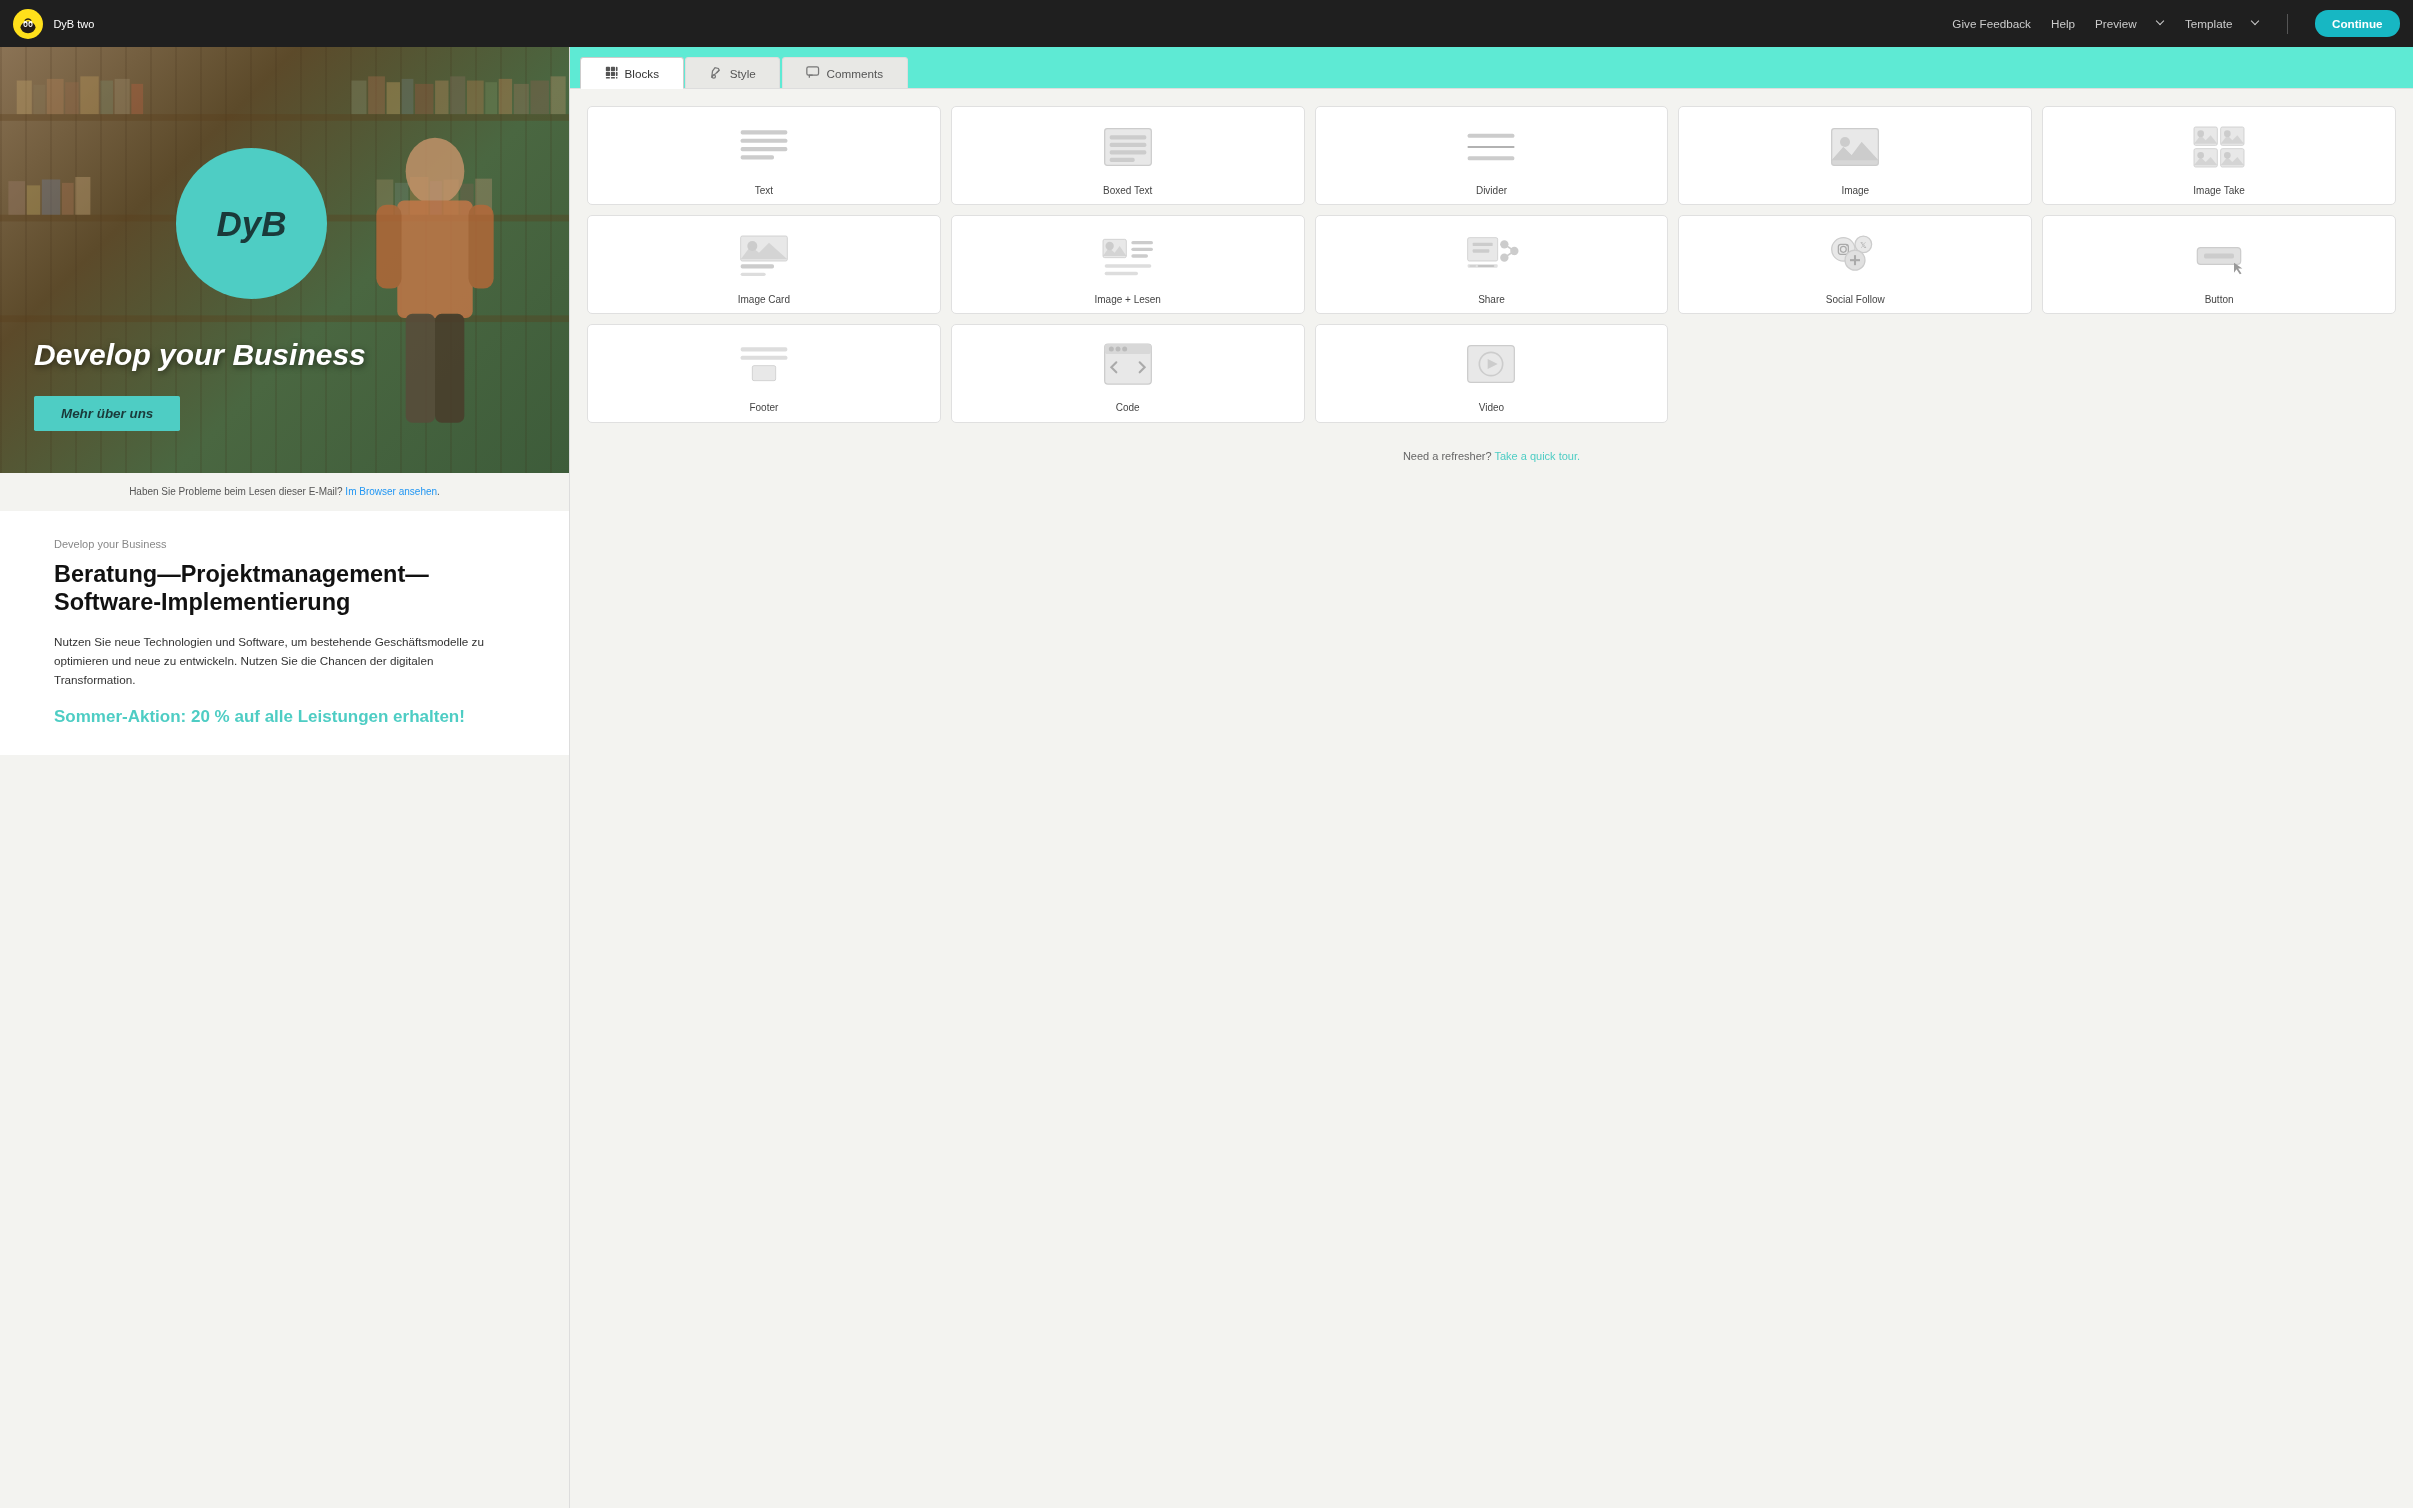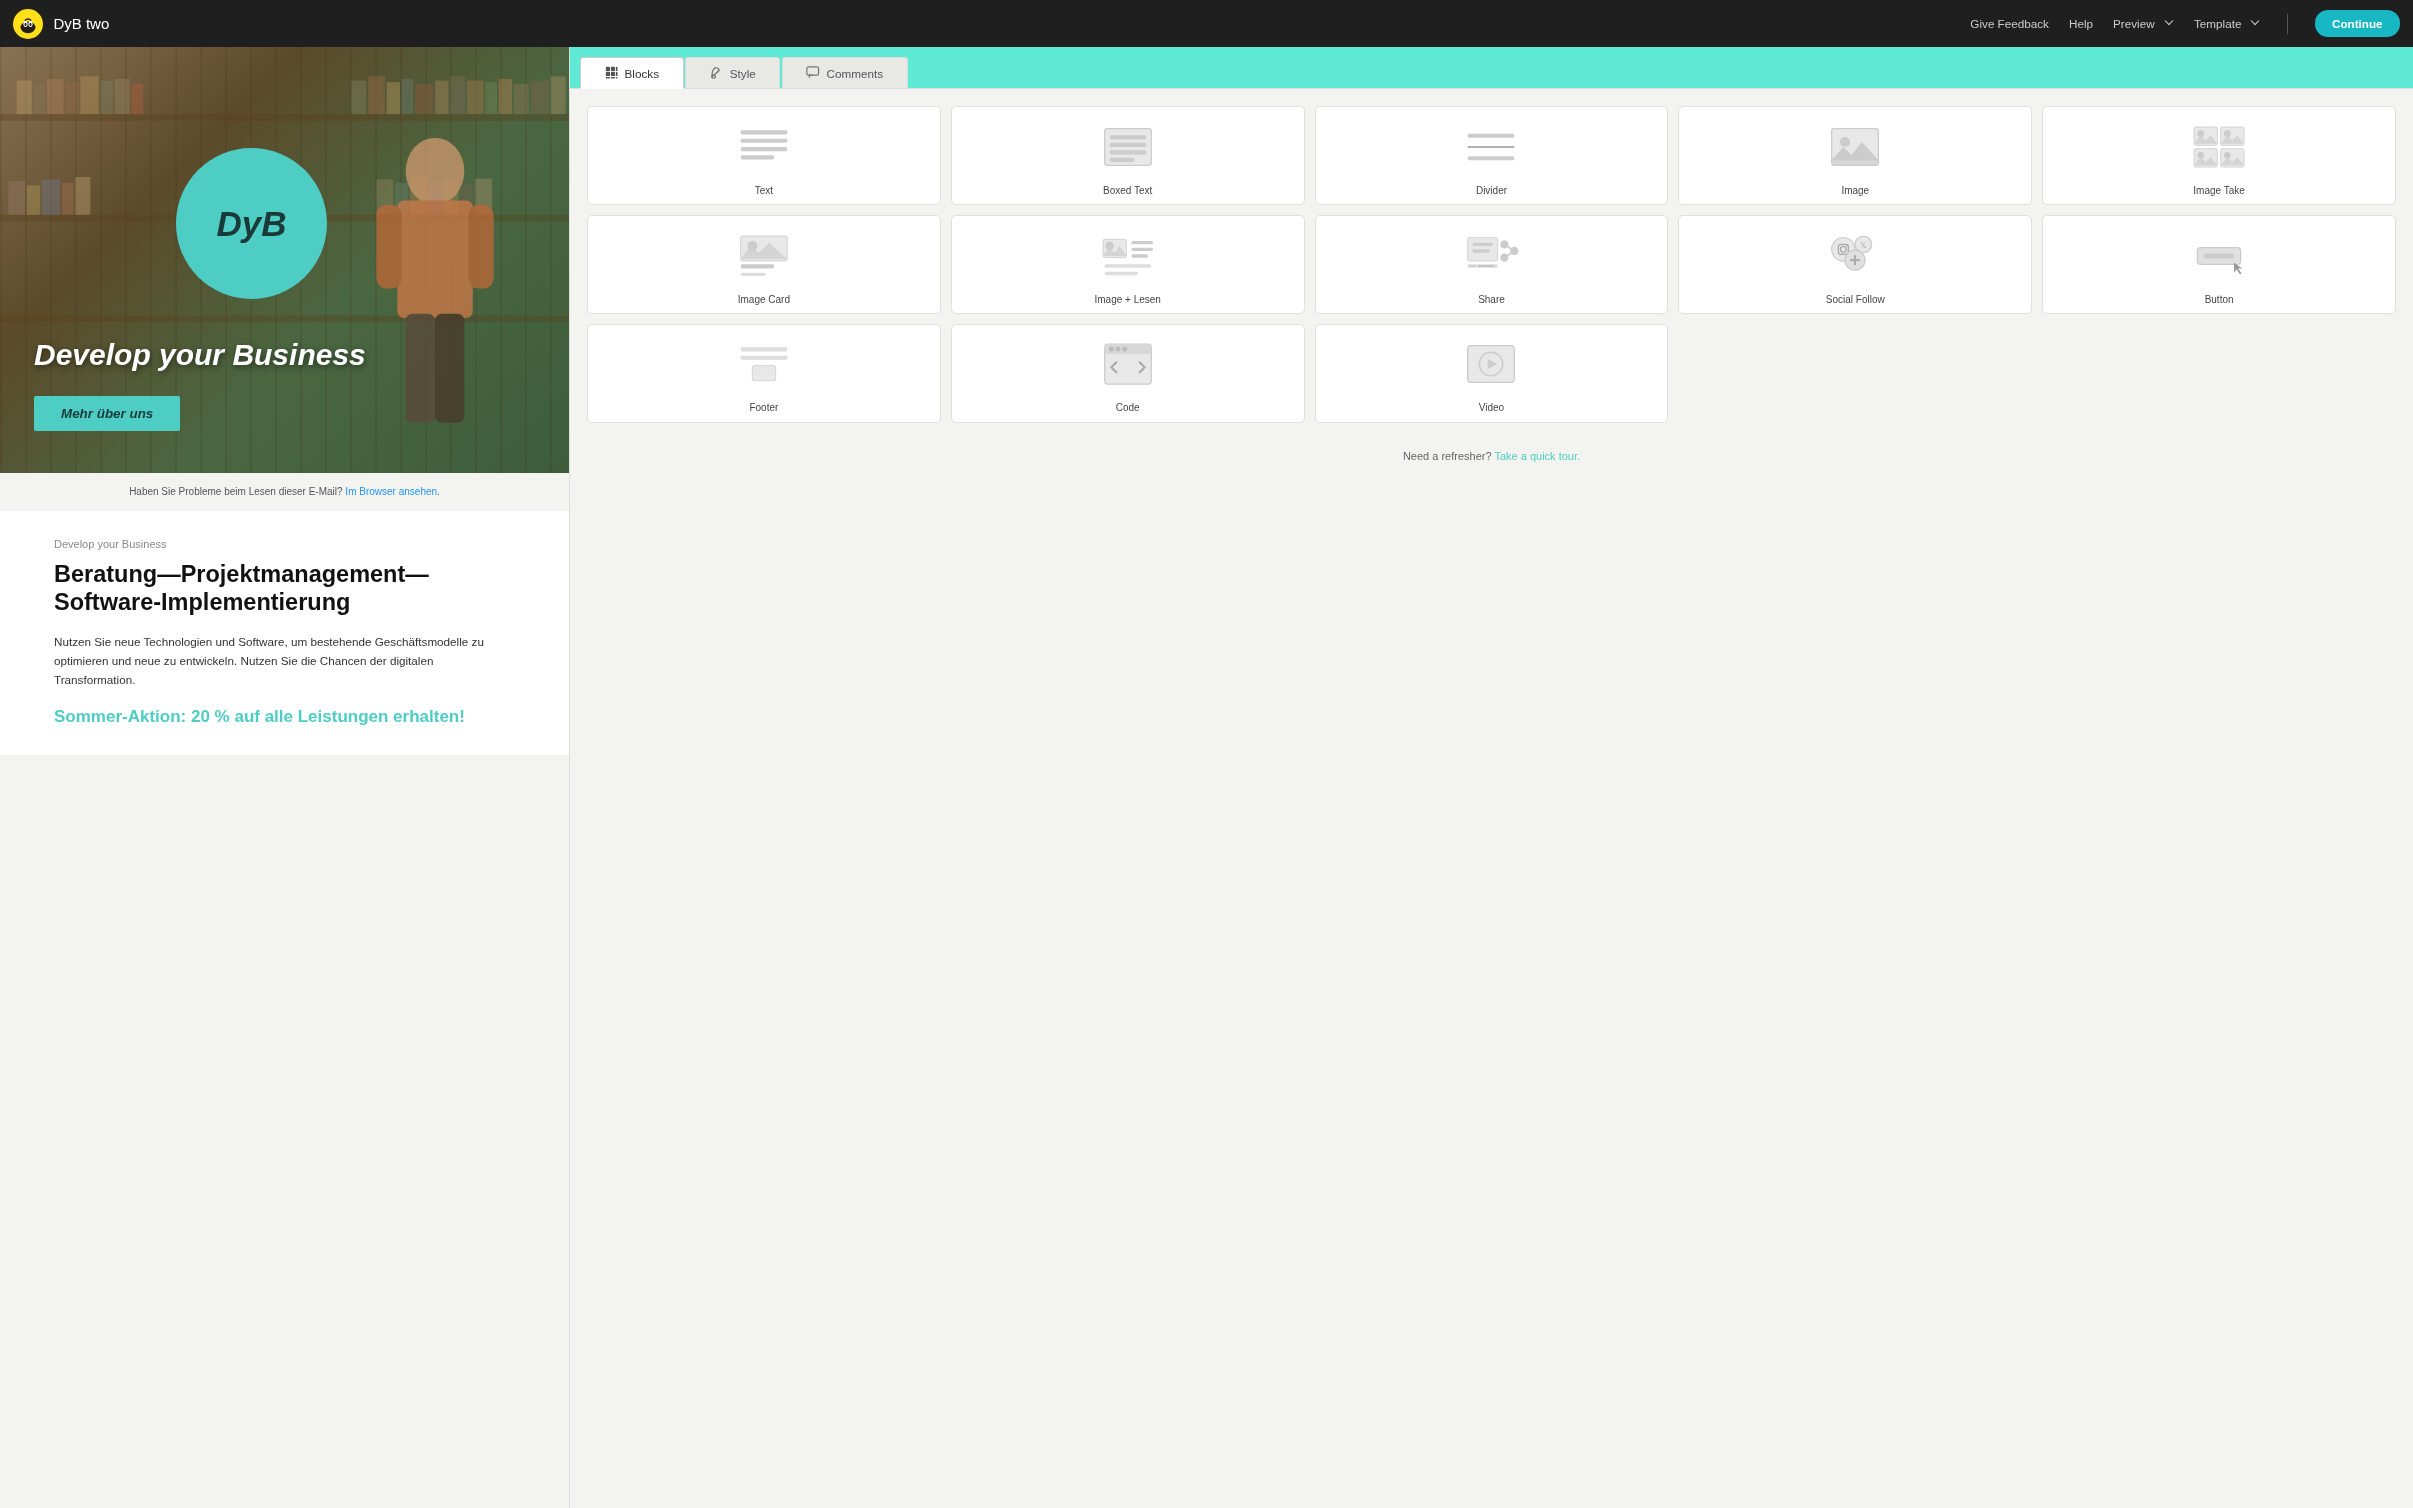--- a/index.html
+++ b/index.html
@@ -16,39 +16,39 @@
       z-index: 10;
       flex-shrink: 0;
     }
     .nav-logo {
       width: 30px;
       height: 30px;
       flex-shrink: 0;
     }
     .nav-project-name {
       color: #fff;
-      font-size: 15px;
+      font-size: 11px;
       font-weight: 400;
       margin-right: auto;
     }
     .nav-links {
       display: flex;
       align-items: center;
       gap: 20px;
     }
     .nav-link {
       color: #ccc;
       font-size: 11.7px;
       cursor: pointer;
       text-decoration: none;
     }
     .nav-dropdown {
       display: flex;
       align-items: center;
-      gap: 11px;
+      gap: 20px;
       color: #ccc;
       font-size: 11.7px;
       cursor: pointer;
     }
     .nav-divider {
       width: 0.8px;
       height: 20px;
       background: #555;
       margin: 0 6.7px;
     }

